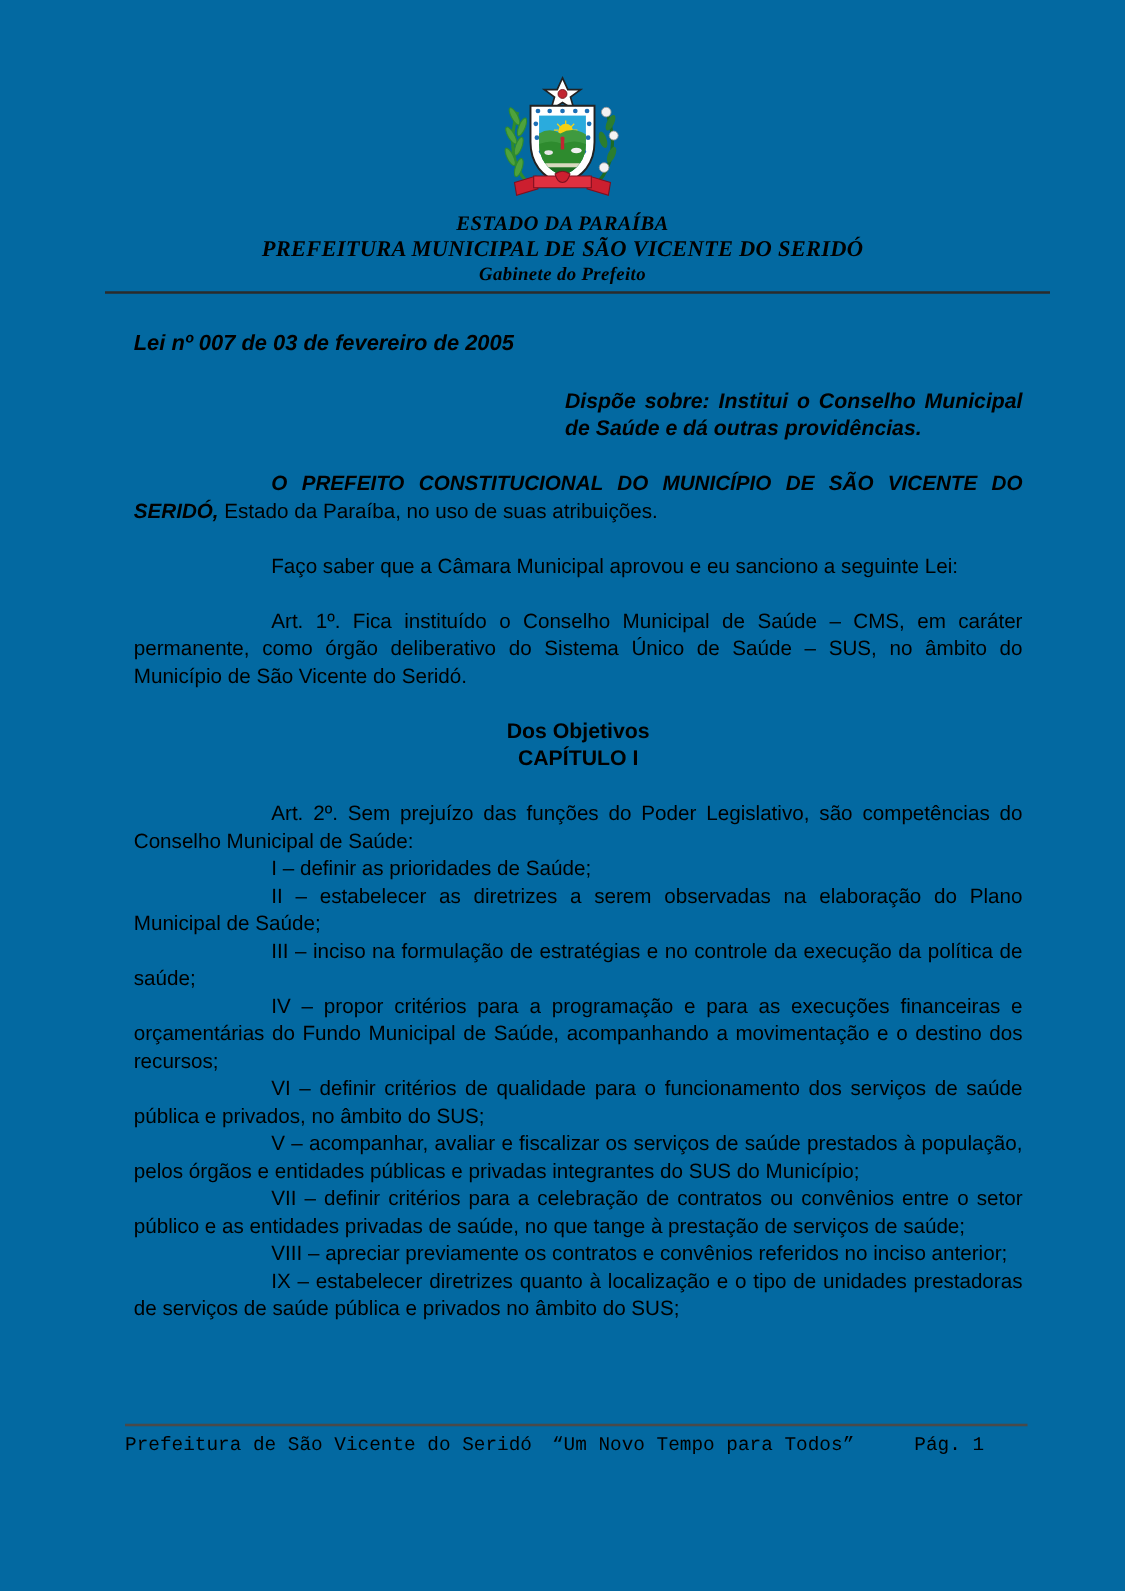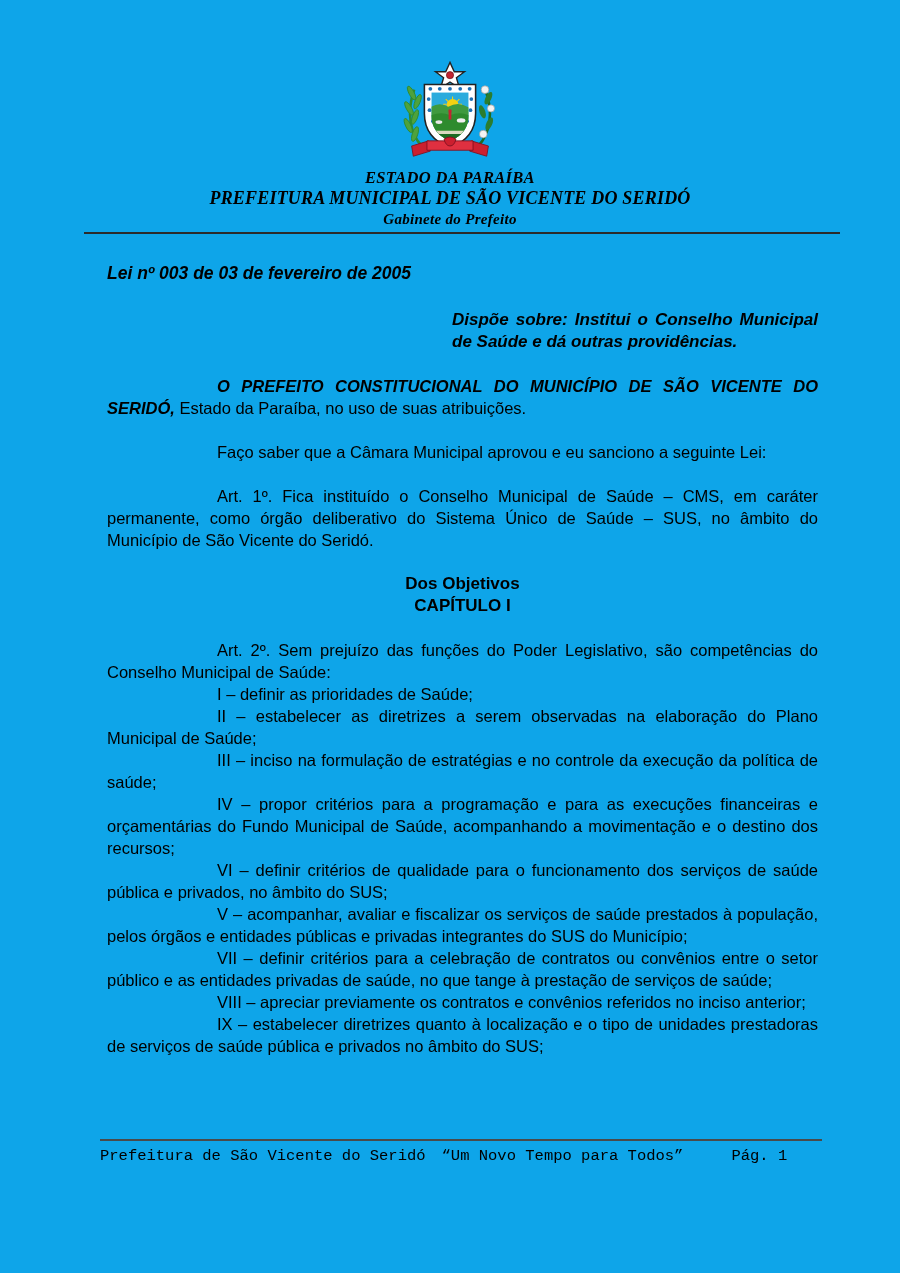--- a/index.html
+++ b/index.html
@@ -1,21 +1,21 @@
 <!DOCTYPE html>
 <html><head>
 <meta charset="utf-8">
 <style>
   html, body { margin: 0; padding: 0; background: #e8e8e8; }
   .page {
     position: relative;
     width: 900px;
     height: 1273px;
     margin: 0 auto;
-    background: #0ea5e9;
+    background: #0369a1;
     font-family: "Liberation Sans", sans-serif;
     color: #000;
     overflow: hidden;
   }
   
   .emblem-wrap {
     padding-top: 60px;
     text-align: center;
   }
   .header-text {
@@ -170,21 +170,21 @@
 
   <div class="header-text">
     <div class="h1">ESTADO DA PARAÍBA</div>
     <div class="h2">PREFEITURA MUNICIPAL DE SÃO VICENTE DO SERIDÓ</div>
     <div class="h3">Gabinete do Prefeito</div>
   </div>
   <div class="header-rule"></div>
 
   <div class="content">
 
-    <p class="law-title">Lei nº 003 de 03 de fevereiro de 2005</p>
+    <p class="law-title">Lei nº 007 de 03 de fevereiro de 2005</p>
 
     <p class="epigraph">Dispõe sobre: Institui o Conselho Municipal de Saúde e dá outras providências.</p>
 
     <p class="para sp" style="margin-top:28px"><span class="bi">O PREFEITO CONSTITUCIONAL DO MUNICÍPIO DE SÃO VICENTE DO SERIDÓ,</span><span> Estado da Paraíba, no uso de suas atribuições.</span></p>
 
     <p class="para sp">Faço saber que a Câmara Municipal aprovou e eu sanciono a seguinte Lei:</p>
 
     <p class="para sp">Art. 1º. Fica instituído o Conselho Municipal de Saúde – CMS, em caráter permanente, como órgão deliberativo do Sistema Único de Saúde – SUS, no âmbito do Município de São Vicente do Seridó.</p>
 
     <div class="chapter">

